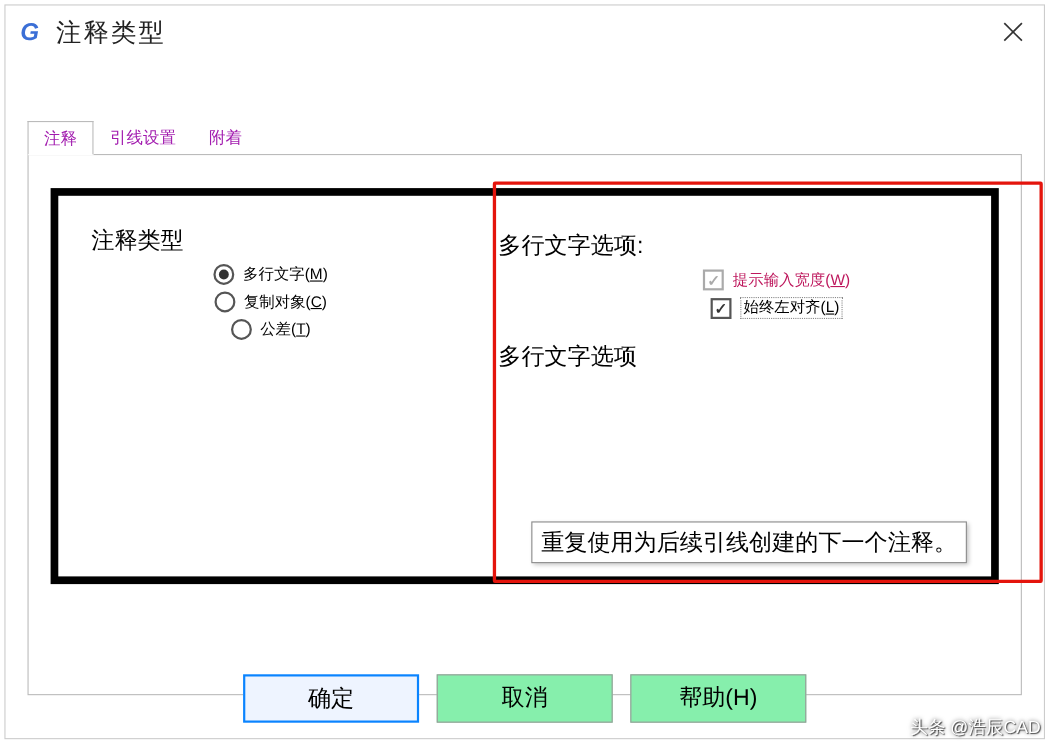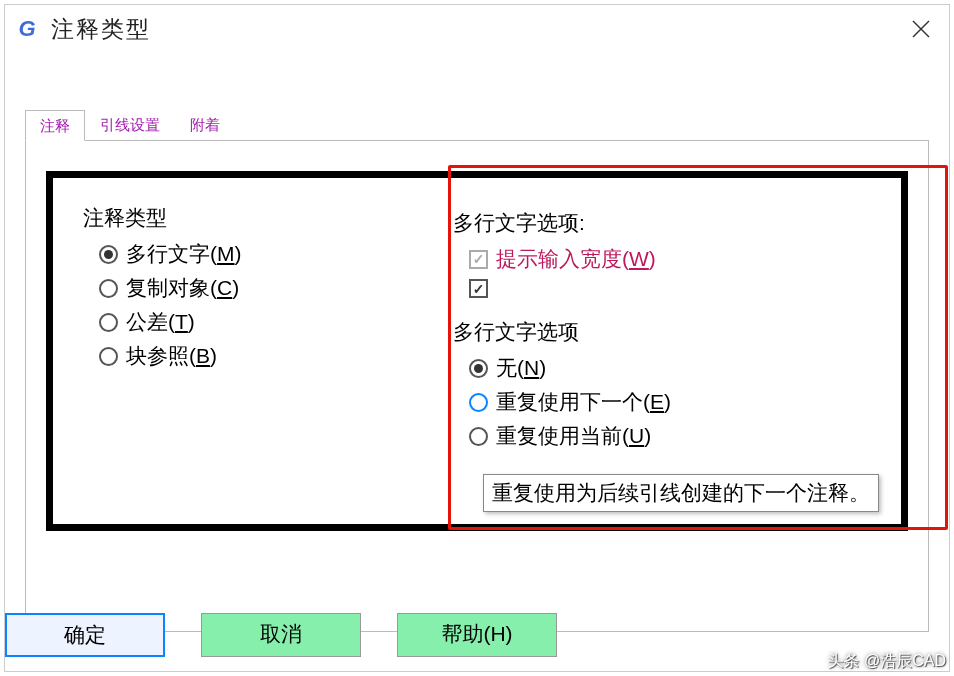--- a/index.html
+++ b/index.html
@@ -14,35 +14,35 @@
   .tab-wrap { position: relative; }
   .tabs { display: flex; position: relative; z-index: 2; }
   .tab { padding: 6px 14px 4px 14px; font-size: 15px; color: #a21caf; border: 1px solid transparent; background: #f0f0f0; cursor: pointer; margin-top: 36px; }
   .tab.active { background: #fff; border: 1px solid #bbb; border-bottom: 1px solid #fff; position: relative; top: 1px; }
   .tab:not(.active) { background: transparent; }
   .panel { border: 1px solid #bbb; padding: 30px 20px 100px 20px; position: relative; min-height: 450px; }
   .fieldset { position: relative; border: 7px solid #000000; padding: 16px 28px 16px 20px; min-height: 360px; }
   .col-left { width: 320px; padding-left: 10px; padding-top: 10px; }
   .col-right { position: absolute; left: 400px; top: 31px; width: 490px; }
   .group-title { font-size: 21px; margin-bottom: 8px; }
-  .radio-item, .check-item { display: flex; align-items: center; font-size: 21px; margin: 6px 0 6px 16px; cursor: pointer; }
+  .radio-item, .check-item { display: flex; align-items: center; font-size: 14px; margin: 6px 0 6px 16px; cursor: pointer; justify-content: center; }
   .radio-circle { width: 19px; height: 19px; border: 2px solid #555; border-radius: 50%; margin-right: 8px; display: flex; align-items: center; justify-content: center; flex-shrink:0; }
   .radio-circle.selected::after { content: ""; width: 9px; height: 9px; background: #333; border-radius: 50%; }
   .radio-circle.blue { border-color: #0a84ff; }
   .check-box { width: 19px; height: 19px; border: 2px solid #555; margin-right: 8px; display: flex; align-items: center; justify-content: center; font-size: 14px; flex-shrink:0; }
   .check-box.checked::after { content: "✓"; font-weight: bold; color: #333; }
   .check-box.disabled { border-color: #aaa; }
   .check-box.disabled.checked::after { color: #aaa; }
   .opt-label { white-space: nowrap; }
   .opt-label .underline { text-decoration: underline; }
   .disabled-text { color: #be185d; }
   .focus-box { border: 1px dotted #888; padding: 0 2px; }
   .highlight-frame { position: absolute; border: 3px solid #e4140c; border-radius: 2px; pointer-events: none; }
   .tooltip { position: absolute; background: #fff; border: 1px solid #888; padding: 4px 8px; font-size: 21px; white-space: nowrap; z-index: 10; box-shadow: 2px 2px 4px rgba(0,0,0,0.25); }
-  .button-row { position: absolute; bottom: 8px; left: 0; right: 0; display: flex; justify-content: flex-start; gap: 36px; padding-bottom: 6px; }
+  .button-row { position: absolute; bottom: 8px; left: 0; right: 0; display: flex; justify-content: center; gap: 16px; padding-bottom: 6px; }
   .btn { min-width: 160px; text-align: center; padding: 6px 0; font-size: 21px; border: 1px solid #999; background: #86efac; cursor: pointer; }
   .btn.primary { border: 2px solid #0a84ff; background: #eef4ff; }
   .watermark { position: absolute; right: 8px; bottom: 4px; font-size: 16px; color: #fff; text-shadow: 0 0 4px rgba(0,0,0,0.6), 1px 1px 1px #555; font-weight: 400; }
 </style>
 </head>
 <body>
 
 <div class="window">
   <div class="titlebar">
     <div class="app-icon">G</div>
@@ -73,54 +73,37 @@
                   <span class="opt-label">多行文字(<span class="underline">M</span>)</span>
                 </div>
                 <div class="radio-item">
                   <span class="radio-circle "></span>
                   <span class="opt-label">复制对象(<span class="underline">C</span>)</span>
                 </div>
                 <div class="radio-item">
                   <span class="radio-circle "></span>
                   <span class="opt-label">公差(<span class="underline">T</span>)</span>
                 </div>
-                <div class="radio-item">
-                  <span class="radio-circle "></span>
-                  <span class="opt-label">块参照(<span class="underline">B</span>)</span>
-                </div>
               </div>
           </div>
 
           <div class="col-right">
             <div class="group-title">多行文字选项:</div>
             <div id="mtext-list">
                 <div class="check-item">
                   <span class="check-box checked disabled"></span>
                   <span class="opt-label disabled-text">提示输入宽度(<span class="underline">W</span>)</span>
                 </div>
                 <div class="check-item">
                   <span class="check-box checked"></span>
+                  <span class="opt-label focus-box">始终左对齐(<span class="underline">L</span>)</span>
                 </div>
               </div>
 
             <div class="group-title" style="margin-top:20px">多行文字选项</div>
-            <div id="reuse-list" style="position:relative">
-                <div class="radio-item">
-                  <span class="radio-circle selected"></span>
-                  <span class="opt-label">无(<span class="underline">N</span>)</span>
-                </div>
-                <div class="radio-item">
-                  <span class="radio-circle blue"></span>
-                  <span class="opt-label">重复使用下一个(<span class="underline">E</span>)</span>
-                </div>
-                <div class="radio-item">
-                  <span class="radio-circle"></span>
-                  <span class="opt-label">重复使用当前(<span class="underline">U</span>)</span>
-                </div>
-              </div>
 
             <div class="tooltip" style="left:30px; top:265px">重复使用为后续引线创建的下一个注释。</div>
           </div>
 
           <div class="highlight-frame" style="left:395px; top:-13px; width:500px; height:365px;"></div>
         </div>
       </div>
     </div>
   </div>
 

